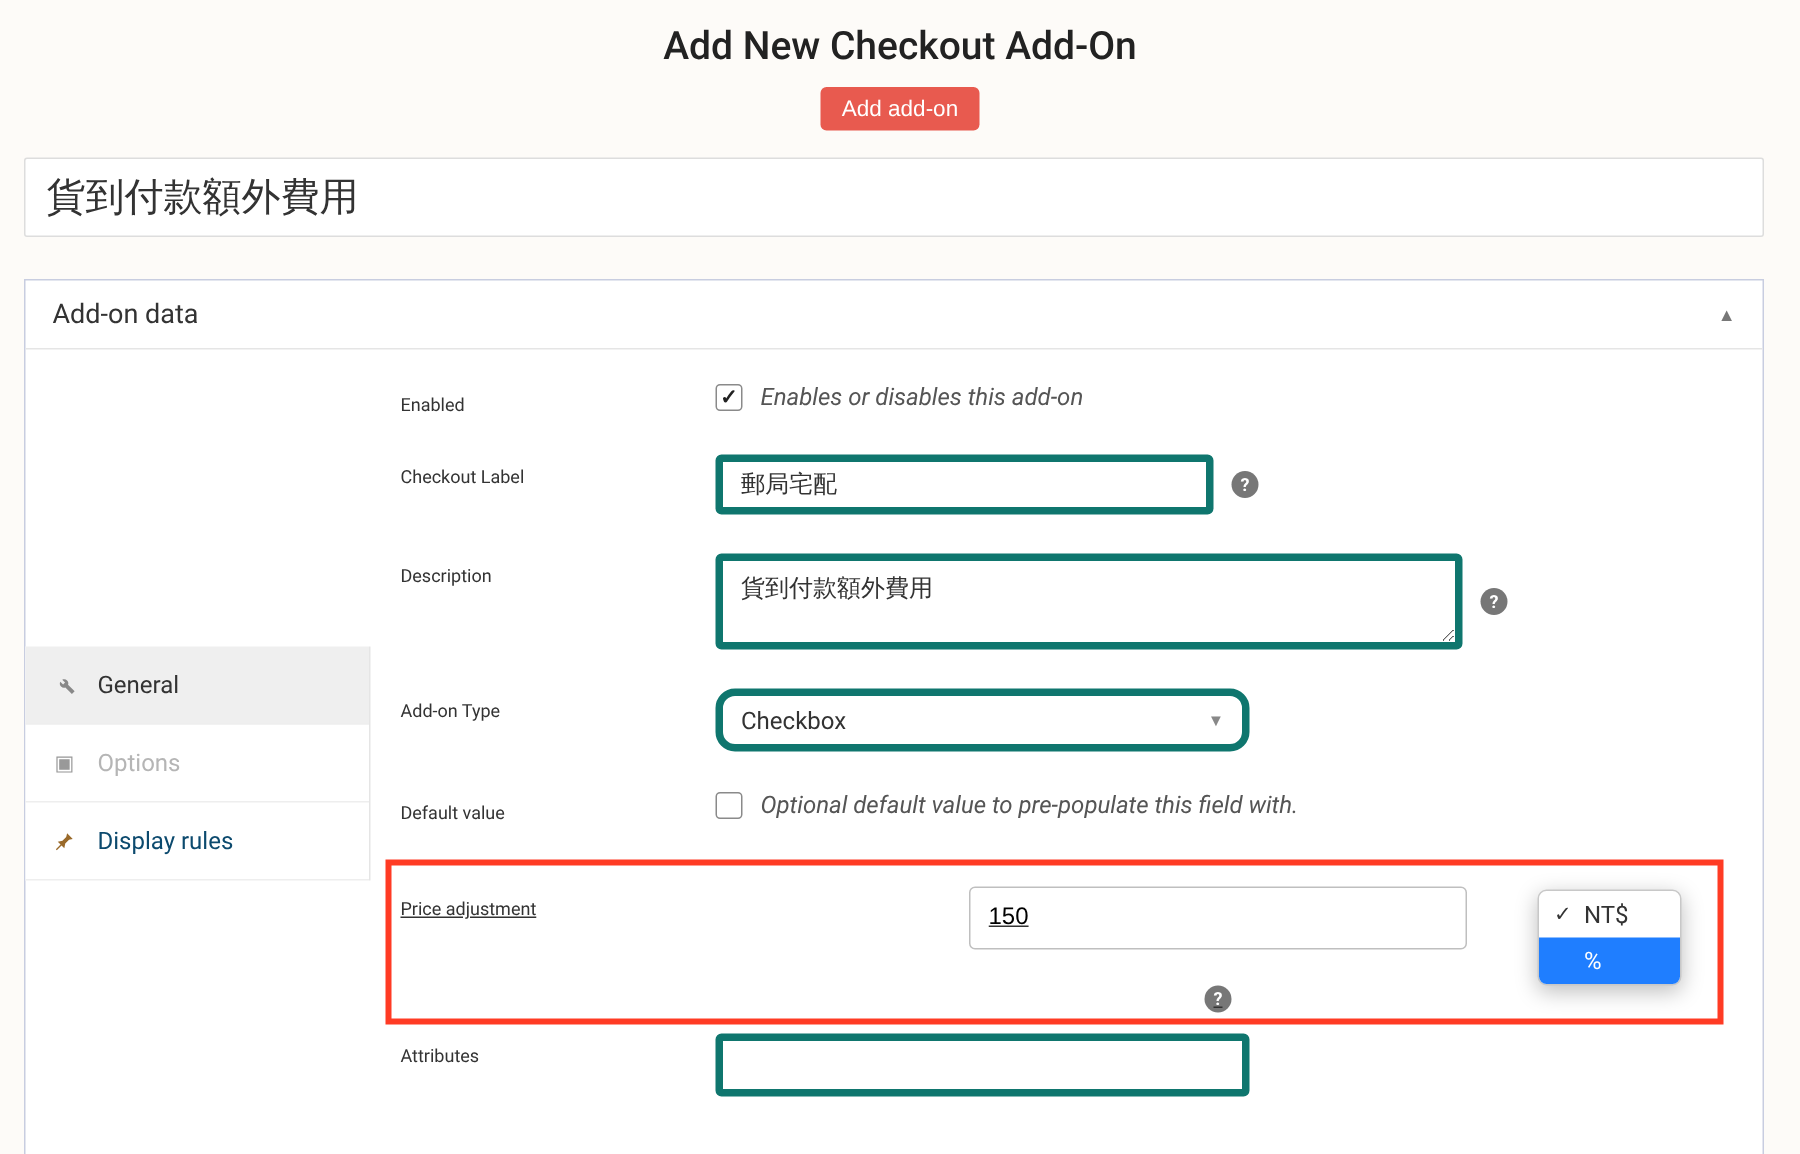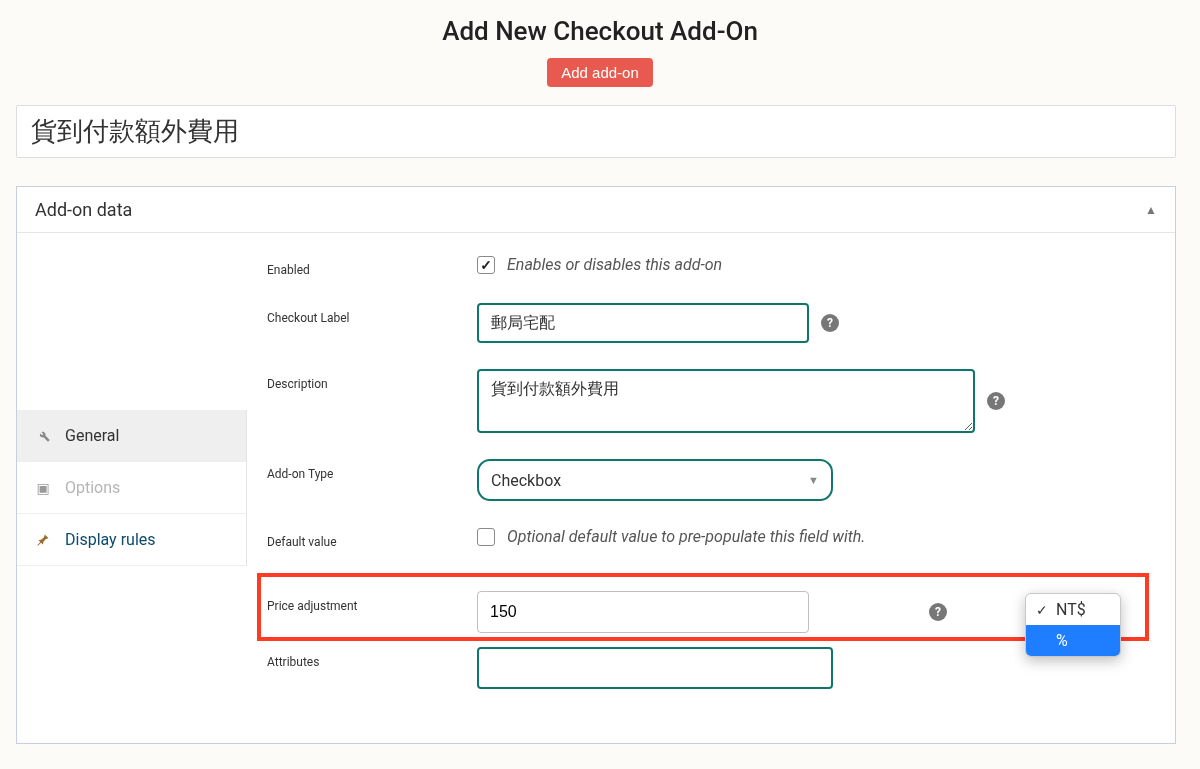--- a/index.html
+++ b/index.html
@@ -138,21 +138,21 @@
     font-size: 14px;
     color: #222;
     font-weight: bold;
   }
   .hint {
     font-style: italic;
     color: #555;
     font-size: 16px;
   }
   .text-input, .textarea, .select, .attr-input {
-    border: 2px solid #0f766e;
+    border: 5px solid #0f766e;
     border-radius: 4px;
     background: #fff;
     font-size: 16px;
     color: #333;
     padding: 8px 12px;
   }
   .text-input { width: 332px; height: 40px; }
   .textarea { width: 498px; height: 64px; resize: both; }
   .attr-input { width: 356px; height: 42px; }
   .select-wrap {
@@ -308,23 +308,23 @@
       </div>
 
       <div class="row">
         <div class="row-label">Default value</div>
         <div class="row-field">
           <span class="checkbox"></span>
           <span class="hint">Optional default value to pre-populate this field with.</span>
         </div>
       </div>
 
-      <div class="row highlight" style="position:relative;">
+      <div class="row highlight" style="position:relative;text-decoration:underline;">
         <div class="row-label">Price adjustment</div>
-        <div class="row-field" style="position:relative;">
+        <div class="row-field" style="position:relative;flex-direction:column;">
           <input class="price-input" type="text" value="150" style="">
           <div style="width:96px;"></div>
           <span class="help">?</span>
           <div class="unit-dropdown">
             <div class="unit-option">
               <span class="check">✓</span>
               <span>NT$</span>
             </div>
             <div class="unit-option selected">
               <span class="check"></span>

